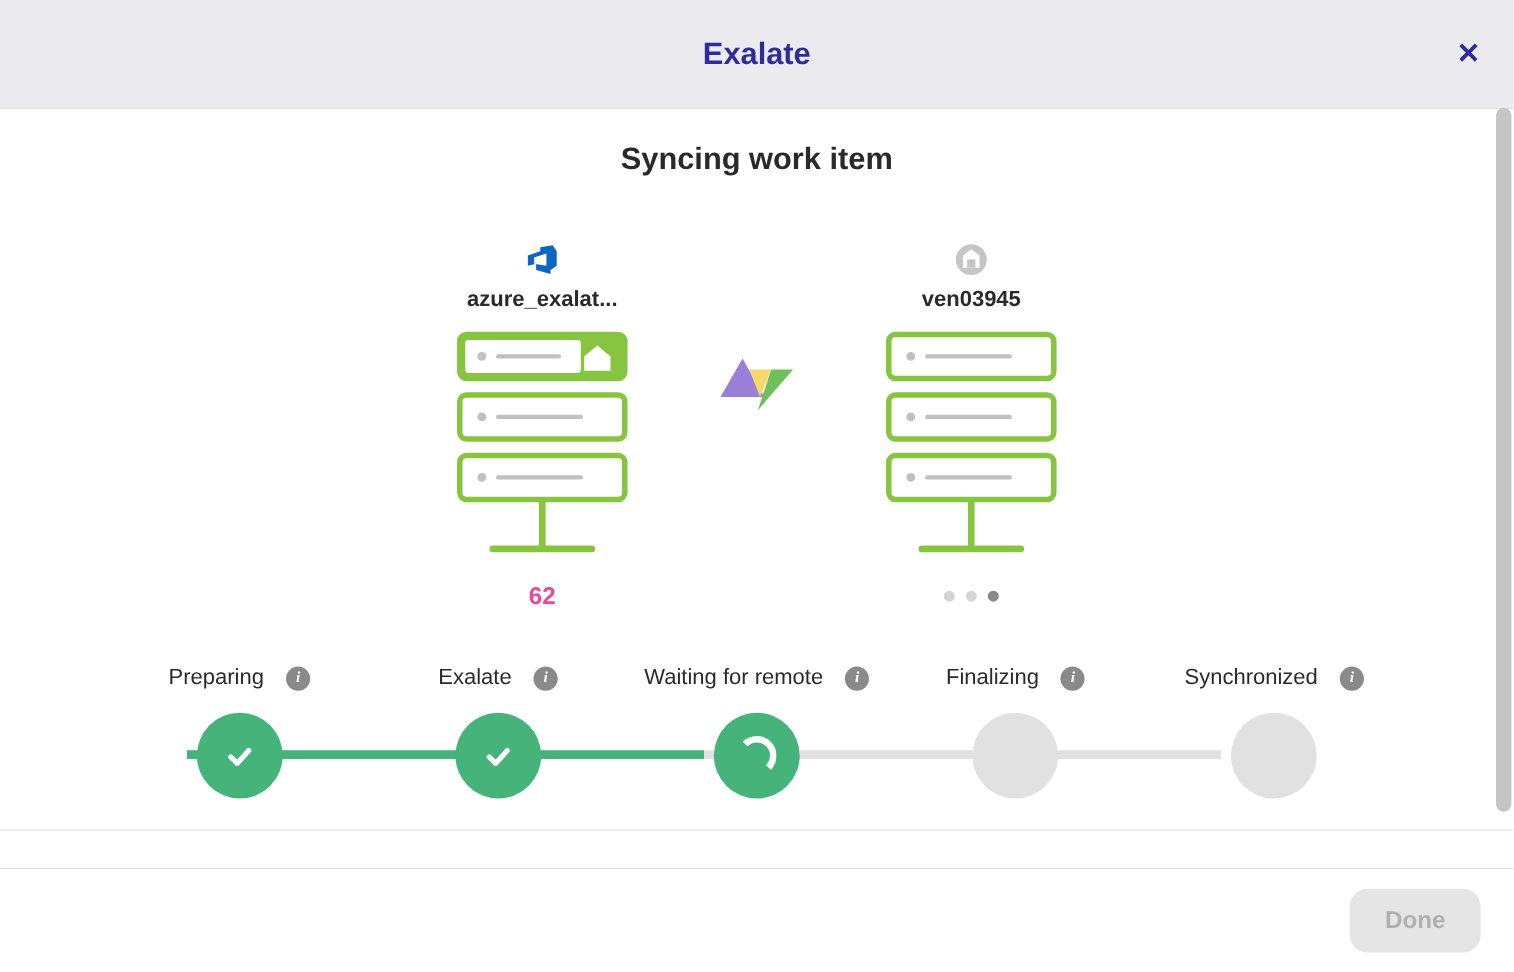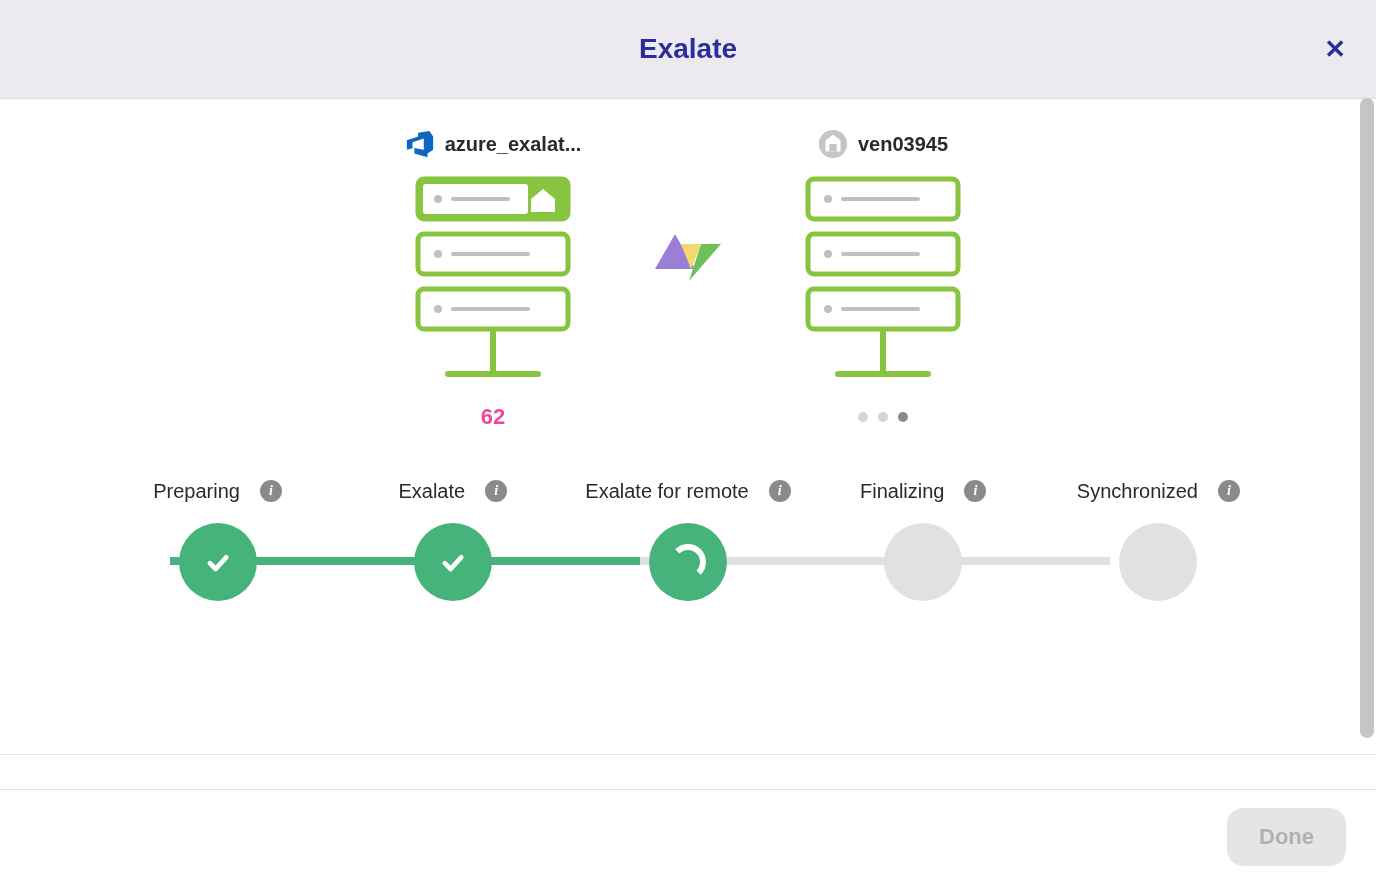--- a/index.html
+++ b/index.html
@@ -59,20 +59,21 @@
       display: flex;
       flex-direction: column;
       align-items: center;
       width: 200px;
     }
     .instance-header {
       display: flex;
       align-items: center;
       gap: 10px;
       margin-bottom: 15px;
+      flex-direction: column;
     }
     .instance-icon {
       width: 30px;
       height: 30px;
       display: flex;
       align-items: center;
       justify-content: center;
     }
     .instance-name {
       font-size: 20px;
@@ -116,21 +117,21 @@
     }
     .step {
       display: flex;
       flex-direction: column;
       align-items: center;
       position: relative;
       flex: 1;
     }
     .step-label-row {
       display: flex;
-      align-items: flex-start;
+      align-items: flex-end;
       gap: 20px;
       margin-bottom: 20px;
       white-space: nowrap;
     }
     .step-label {
       font-size: 20px;
       color: #2a2a2a;
     }
     .info-icon {
       width: 22px;
@@ -235,20 +236,21 @@
 <body>
 
 <div class="header">
   <div class="header-title">Exalate</div>
   <div class="close-btn">
     <span>✕</span>
   </div>
 </div>
 
 <div class="content">
+  <div class="sync-title">Syncing work item</div>
 
   <div class="instances">
 
     <div class="instance">
       <div class="instance-header">
         <div class="instance-icon">
           <svg viewBox="0 0 32 32" width="30" height="30">
             <path fill="#0c66c2" d="M2 12 L14 8 L14 4 L26 2 L30 8 L30 22 L24 26 L24 30 L10 26 L10 20 L2 22 Z M8 14 L8 20 L20 22 L20 10 Z"></path>
           </svg>
         </div>
@@ -337,21 +339,21 @@
       </div>
       <div class="step-circle done">
         <svg width="28" height="28" viewBox="0 0 24 24">
             <path fill="none" stroke="#fff" stroke-width="4" stroke-linecap="round" stroke-linejoin="round" d="M5 13 L10 18 L19 8"></path>
           </svg>
       </div>
     </div>
 
     <div class="step">
       <div class="step-label-row">
-        <span class="step-label">Exalate for remote</span>
+        <span class="step-label">Waiting for remote</span>
         <span class="info-icon">i</span>
       </div>
       <div class="step-circle active">
         <div class="spinner"></div>
       </div>
     </div>
 
     <div class="step">
       <div class="step-label-row">
         <span class="step-label">Finalizing</span>

